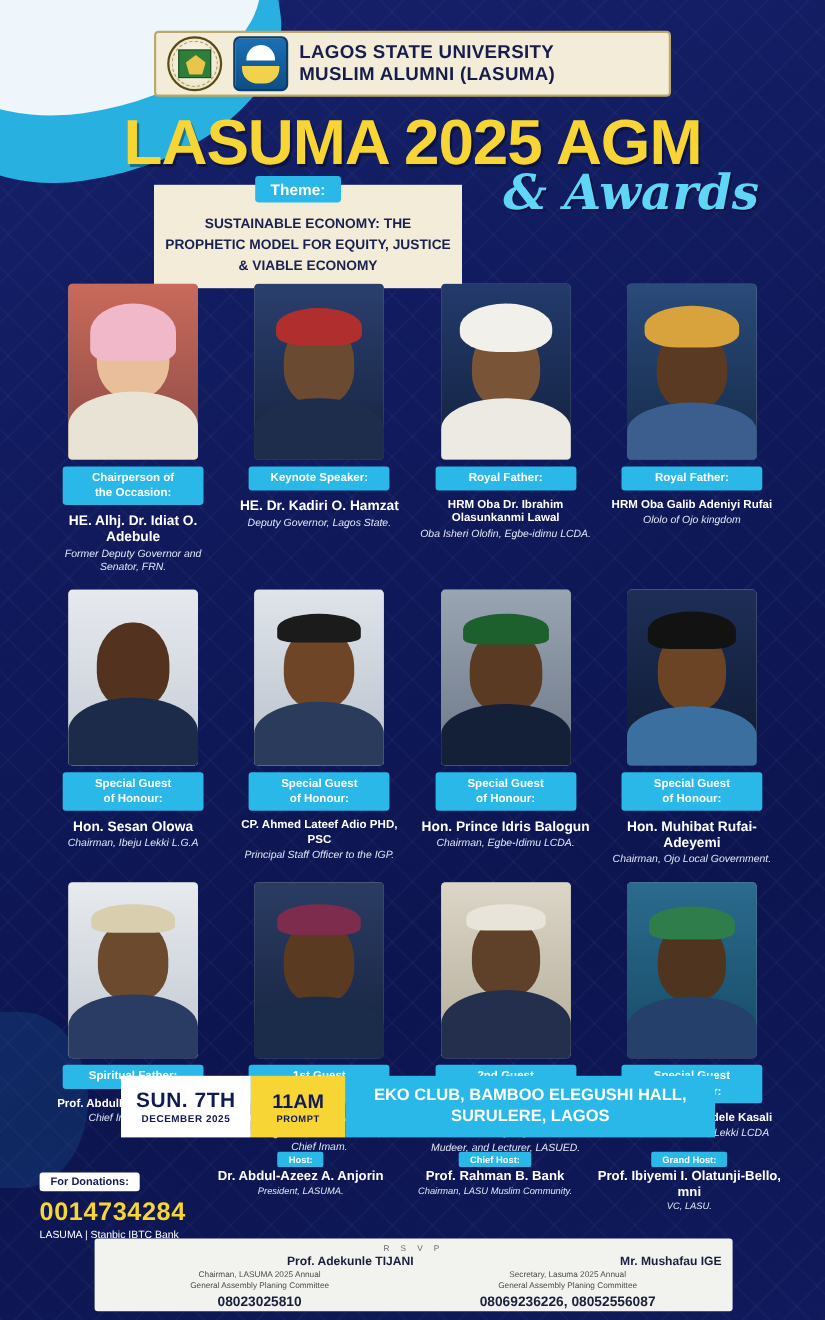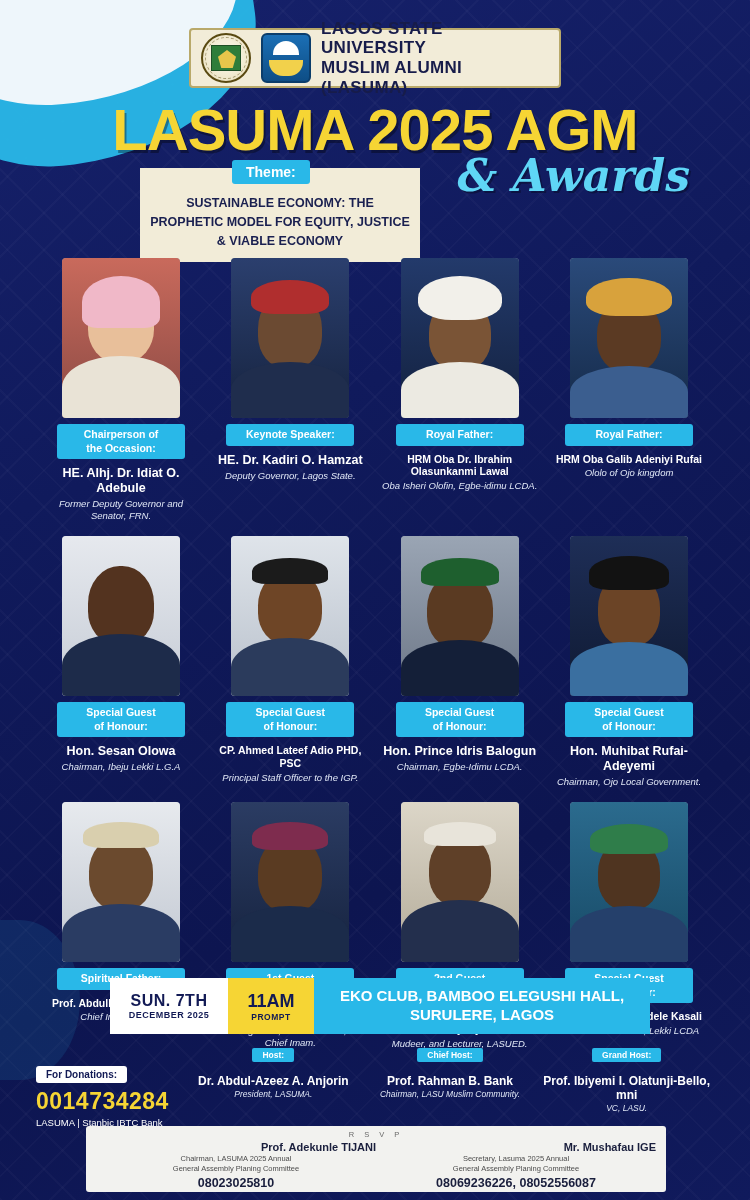--- a/index.html
+++ b/index.html
@@ -40,21 +40,21 @@
     transform: rotate(-8deg);
   }
   .corner-bl {
     position:absolute; left:-40px; bottom:120px; width:120px;height:160px;
     background: rgba(41,184,232,0.12); border-radius: 0 60% 60% 0;
   }
 
   
   .logo-bar {
     position: absolute; top: 28px; left: 50%; transform: translateX(-50%);
-    width: 372px; height: 60px;
+    width: 470px; height: 60px;
     background: #f2ecd8;
     border: 2px solid #b9a96a;
     border-radius: 4px;
     display: flex; align-items: center; gap: 10px;
     padding: 4px 10px;
   }
   .seal {
     width: 50px; height: 50px; border-radius: 50%;
     border: 2px solid #5a4a12;
     background: radial-gradient(circle at 50% 45%, #f6f0dc 40%, #e6dcb6 100%);
@@ -150,42 +150,42 @@
 
   
   .venue {
     position:absolute; left: 110px; top: 978px; width: 540px; height: 56px;
     display:flex; align-items:stretch;
   }
   .v-date {
     background:#fff; color:#121a55; width: 118px;
     display:flex; flex-direction:column; align-items:center; justify-content:center;
   }
-  .v-date .d1 { font-size: 16px; font-weight: 800; letter-spacing:.5px;}
+  .v-date .d1 { font-size: 19px; font-weight: 800; letter-spacing:.5px;}
   .v-date .d2 { font-size: 9px; font-weight:700; letter-spacing:.5px;}
   .v-time {
     background:#f6d534; color:#121a55; width: 86px;
     display:flex; flex-direction:column; align-items:center; justify-content:center;
   }
   .v-time .t1 { font-size: 18px; font-weight:800;}
   .v-time .t2 { font-size: 8.5px; font-weight:700; letter-spacing:.5px;}
   .v-place {
     background:#29b8e8; color:#fff; flex:1;
     display:flex; align-items:center; justify-content:center; text-align:center;
     font-size: 15px; font-weight:800; line-height:1.25; padding: 0 8px;
   }
 
   
   .hosts { position:absolute; left: 190px; top: 1044px; width: 520px; display:flex; gap: 10px;}
   .host { flex:1; text-align:center; }
   .host .tag {
     display:inline-block; background:#29b8e8; color:#fff; font-size:8.5px; font-weight:700;
     padding: 2px 10px; border-radius:2px;
   }
-  .host .hn { color:#fff; font-size: 12px; font-weight:700; margin-top:12px;}
+  .host .hn { color:#fff; font-size: 12px; font-weight:700; margin-top:0;}
   .host .ht { color:#dfe6f5; font-size: 8.5px; font-style:italic; margin-top:1px;}
 
   
   .donations { position:absolute; left: 36px; top: 1064px; width: 150px; }
   .donations .tag {
     display:inline-block; background:#fff; color:#121a55; font-size:10px; font-weight:700;
     padding: 3px 10px; border-radius:3px;
   }
   .donations .acct { color:#f6d534; font-size: 23px; font-weight:800; margin-top:5px; letter-spacing:.5px;}
   .donations .bank { color:#fff; font-size: 9.5px; margin-top:2px;}

